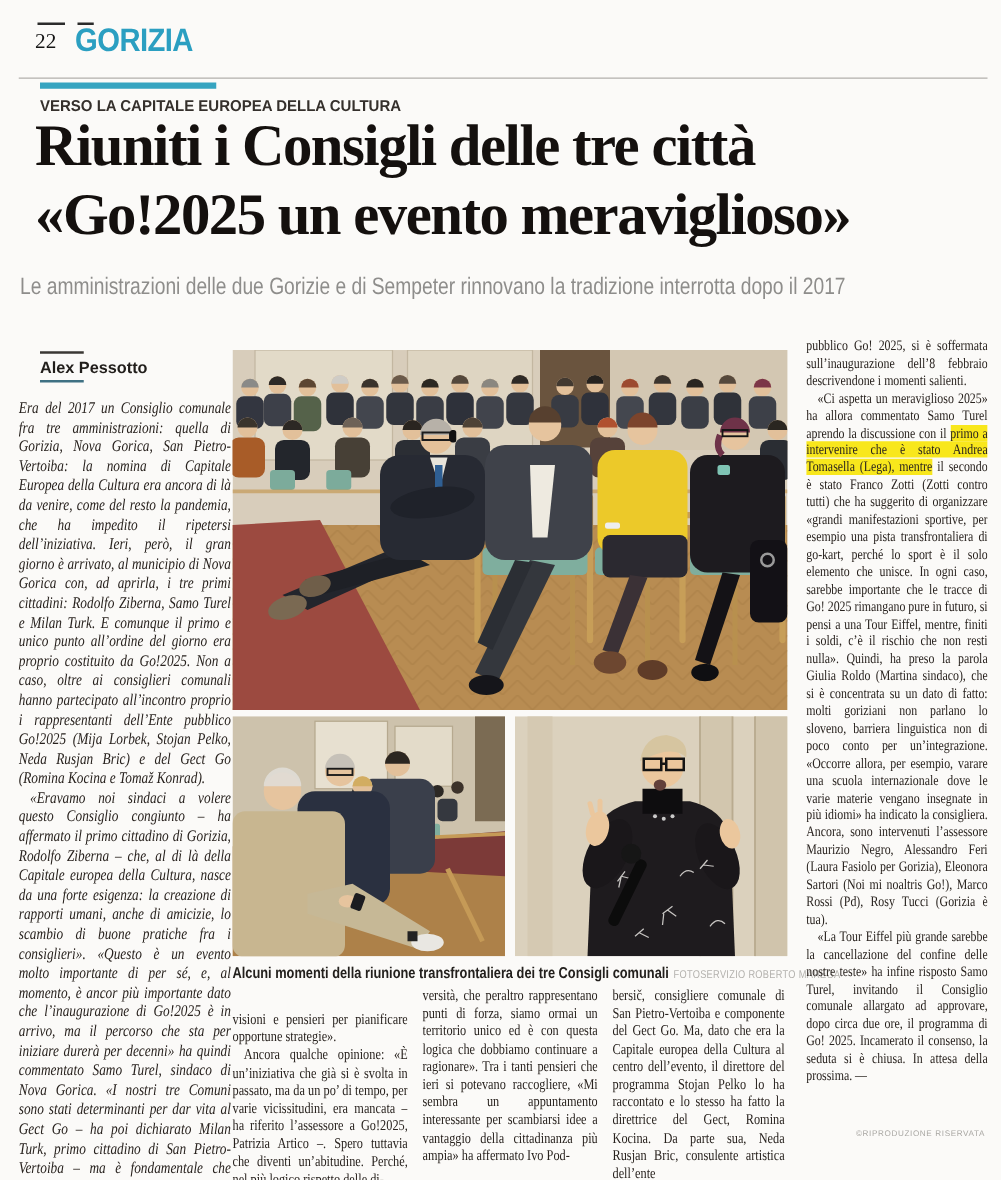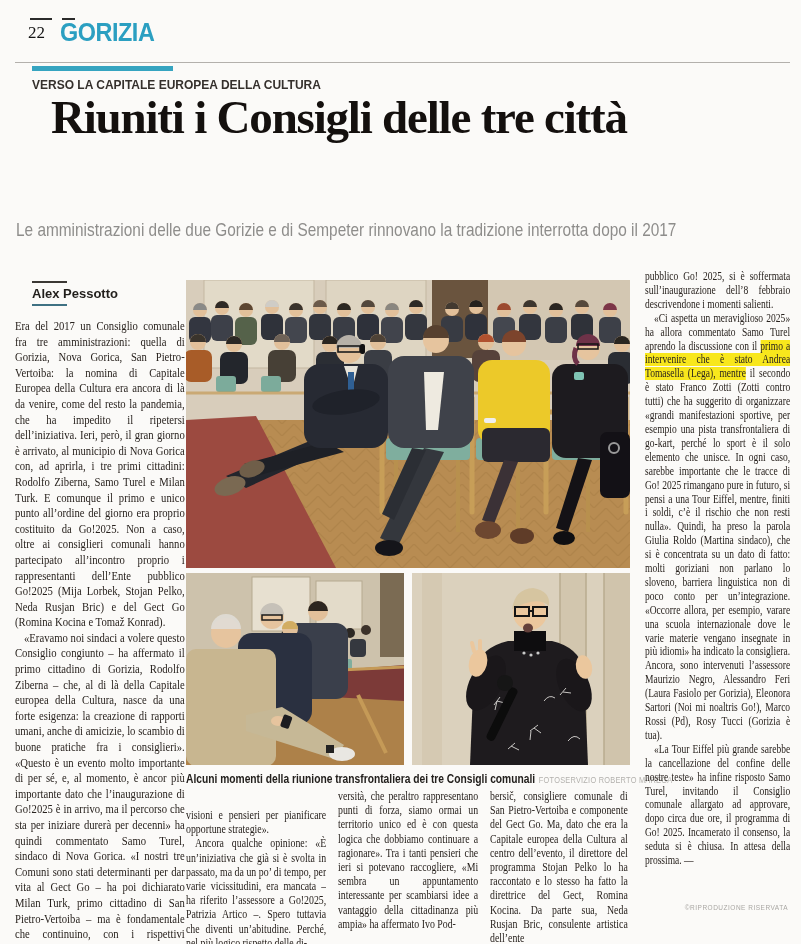--- a/index.html
+++ b/index.html
@@ -6,21 +6,21 @@
   .sheet{position:relative;width:801px;height:944px;background:#fbfaf8;overflow:hidden;
          font-family:"Liberation Sans",sans-serif;}
   .abs{position:absolute;}
   .tick{height:2px;background:#2b2b2b;}
   .pagenum{font-family:"Liberation Serif",serif;font-size:17px;color:#141414;}
   .section{font-size:26px;font-weight:bold;color:#2b9fc1;transform:scaleX(.9);transform-origin:0 0;letter-spacing:-.5px;}
   .hrule{height:1px;background:#b3b0ac;}
   .accent{height:5px;background:#36a4c0;}
   .kicker{font-size:12.5px;font-weight:bold;color:#35302c;transform:scaleX(.96);transform-origin:0 0;white-space:nowrap;}
   .headline{font-family:"Liberation Serif",serif;font-weight:bold;color:#14100e;font-size:47px;
-            line-height:55px;letter-spacing:-1.2px;white-space:nowrap;margin-left:23px;}
+            line-height:55px;letter-spacing:-1.2px;white-space:nowrap;}
   .standfirst{font-size:19px;color:#8e8d8b;white-space:nowrap;width:960px;transform:scaleX(.81);transform-origin:0 0;}
   .byline-name{font-size:13px;font-weight:bold;color:#211e1b;margin:3px 0;text-align:right;}
   .brule1{width:35px;height:2px;background:#3b3834;}
   .brule2{width:35px;height:2px;background:#3f7183;}
   .col{overflow:hidden;}
   .ct{font-family:"Liberation Serif",serif;color:#28221e;text-align:justify;
       transform:scaleX(.82);transform-origin:0 0;hyphens:auto;}
   .ct p{margin:0;}
   .ct p.ind{text-indent:11px;}
   .c1{width:207px;font-size:13px;line-height:15.6px;}
@@ -41,29 +41,30 @@
 
   <div class="abs tick" style="left:30px;top:18px;width:22px;"></div>
   <div class="abs tick" style="left:62px;top:18px;width:13px;"></div>
   <div class="abs pagenum" style="left:28px;top:23px;">22</div>
   <div class="abs section" style="left:60px;top:17px;">GORIZIA</div>
   <div class="abs hrule" style="left:15px;top:62px;width:775px;"></div>
   <div class="abs accent" style="left:32px;top:66px;width:141px;"></div>
 
   <div class="abs kicker" style="left:32px;top:78px;">VERSO LA CAPITALE EUROPEA DELLA CULTURA</div>
   <div class="abs headline" style="left:28px;top:90px;">Riuniti i Consigli delle tre città</div>
+  <div class="abs headline" style="left:28px;top:145px;">«Go!2025 un evento meraviglioso»</div>
   <div class="abs standfirst" style="left:16px;top:219px;">Le amministrazioni delle due Gorizie e di Sempeter rinnovano la tradizione interrotta dopo il 2017</div>
 
   <div class="abs" style="left:32px;top:281px;">
     <div class="brule1"></div>
     <div class="byline-name">Alex Pessotto</div>
     <div class="brule2"></div>
   </div>
 
-  <div class="abs col" style="left:15px;top:318px;width:170px;height:626px;">
+  <div class="abs col" style="left:15px;top:318px;width:170px;height:626px;font-style:italic;">
     <div class="ct c1">
       <p>Era del 2017 un Consiglio comunale fra tre amministrazioni: quella di Gorizia, Nova Gorica, San Pietro-Vertoiba: la nomina di Capitale Europea della Cultura era ancora di là da venire, come del resto la pandemia, che ha impedito il ripetersi dell’iniziativa. Ieri, però, il gran giorno è arrivato, al municipio di Nova Gorica con, ad aprirla, i tre primi cittadini: Rodolfo Ziberna, Samo Turel e Milan Turk. E comunque il primo e unico punto all’ordine del giorno era proprio costituito da Go!2025. Non a caso, oltre ai consiglieri comunali hanno partecipato all’incontro proprio i rappresentanti dell’Ente pubblico Go!2025 (Mija Lorbek, Stojan Pelko, Neda Rusjan Bric) e del Gect Go (Romina Kocina e Tomaž Konrad).</p>
       <p class="ind">«Eravamo noi sindaci a volere questo Consiglio congiunto – ha affermato il primo cittadino di Gorizia, Rodolfo Ziberna – che, al di là della Capitale europea della Cultura, nasce da una forte esigenza: la creazione di rapporti umani, anche di amicizie, lo scambio di buone pratiche fra i consiglieri». «Questo è un evento molto importante di per sé, e, al momento, è ancor più importante dato che l’inaugurazione di Go!2025 è in arrivo, ma il percorso che sta per iniziare durerà per decenni» ha quindi commentato Samo Turel, sindaco di Nova Gorica. «I nostri tre Comuni sono stati determinanti per dar vita al Gect Go – ha poi dichiarato Milan Turk, primo cittadino di San Pietro-Vertoiba – ma è fondamentale che continuino, con i rispettivi consiglieri comunali, a scambiarsi</p>
     </div>
   </div>
 
   <div class="abs" style="left:186px;top:280px;width:444px;height:486px;">
 
     <svg class="photo abs" style="left:0;top:0;" width="444" height="288" viewBox="0 0 444 288">
       <defs>

